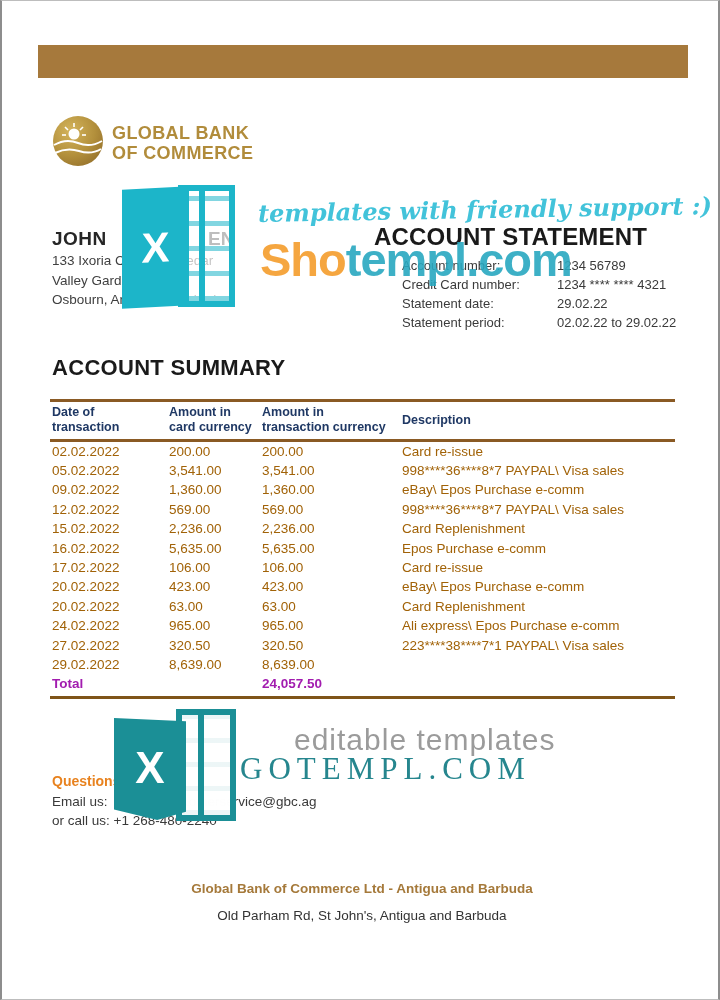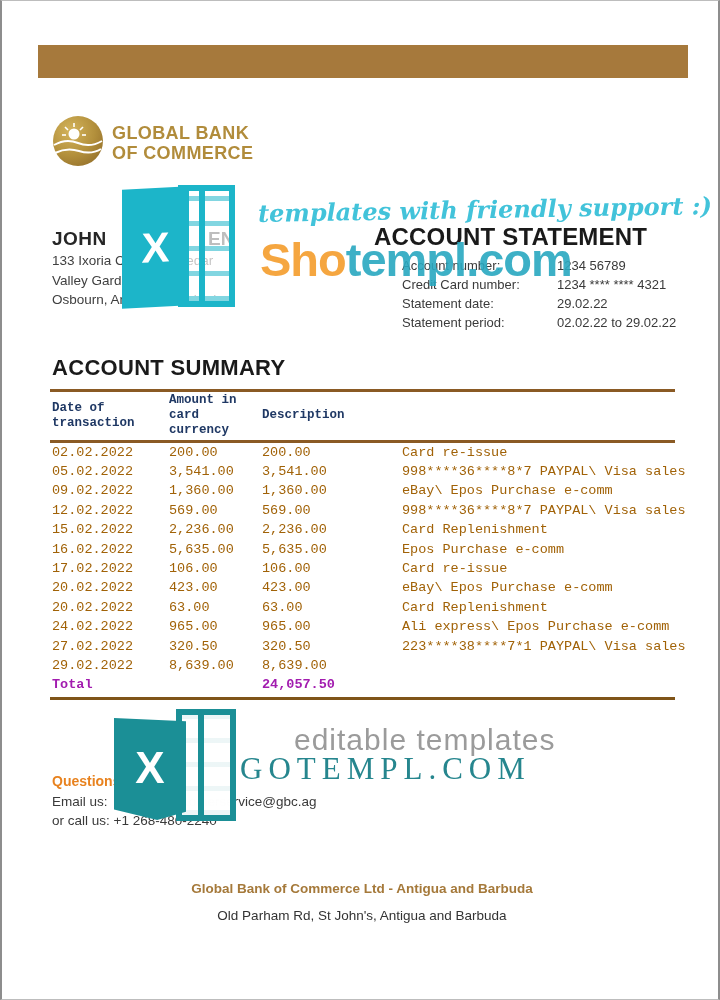--- a/index.html
+++ b/index.html
@@ -51,21 +51,21 @@
   .xl-bot{left:112px;top:706px;width:124px;height:120px;}
   .xl-bot .xl-sheet{left:62px;top:2px;width:60px;height:112px;border:6px solid #1b8f96;
       background:
         linear-gradient(90deg, rgba(255,255,255,.92) 0 16px, #1b8f96 16px 22px, rgba(255,255,255,.92) 22px),
         repeating-linear-gradient(0deg, #1b8f96 0 5px, rgba(255,255,255,.92) 5px 24px);}
   .xl-bot .xl-panel{left:0;top:9px;width:72px;height:104px;background:#1b8f96;font-size:44px;
       clip-path:polygon(0 2%,100% 5%,100% 92%,60% 100%,0 90%);}
 
   
   .sum-title{left:50px;top:354px;font-size:22px;font-weight:700;color:#1a1a1a;letter-spacing:.3px;}
-  .sum-table{left:48px;top:388px;width:625px;font-family:Liberation Mono, monospace;}
+  .sum-table{left:48px;top:398px;width:625px;}
   .rule{width:100%;background:#8a5a24;}
   .rule-top{height:3px;}
   .rule-mid{height:2.5px;}
   .rule-bottom{height:3.5px;background:#7f5418;margin-top:2px;}
   .thead,.trow{display:grid;grid-template-columns:117px 93px 140px 1fr;}
   .thead{align-items:center;min-height:34px;padding:1px 0 2px 0;}
   .hcell{font-size:12.5px;font-weight:700;color:#1f3864;line-height:15px;padding:0 6px 0 2px;}
   .trow{line-height:19.4px;}
   .tcell{font-size:13.5px;color:#a16207;padding-left:2px;white-space:nowrap;}
   .trow.total .tcell{font-weight:700;color:#a21caf;}
@@ -152,20 +152,21 @@
     <div class="xl-sheet"></div>
     <div class="xl-panel">X</div>
   </div>
 
   <div class="abs sum-title">ACCOUNT SUMMARY</div>
   <div class="abs sum-table">
     <div class="rule rule-top"></div>
     <div class="thead">
       <div class="hcell">Date of transaction</div>
       <div class="hcell">Amount in card currency</div>
+      <div class="hcell">Amount in transaction currency</div>
       <div class="hcell">Description</div>
     </div>
     <div class="rule rule-mid"></div>
     <div id="summary-rows">
         <div class="trow">
           <div class="tcell">02.02.2022</div>
           <div class="tcell">200.00</div>
           <div class="tcell">200.00</div>
           <div class="tcell">Card re-issue</div>
         </div>

